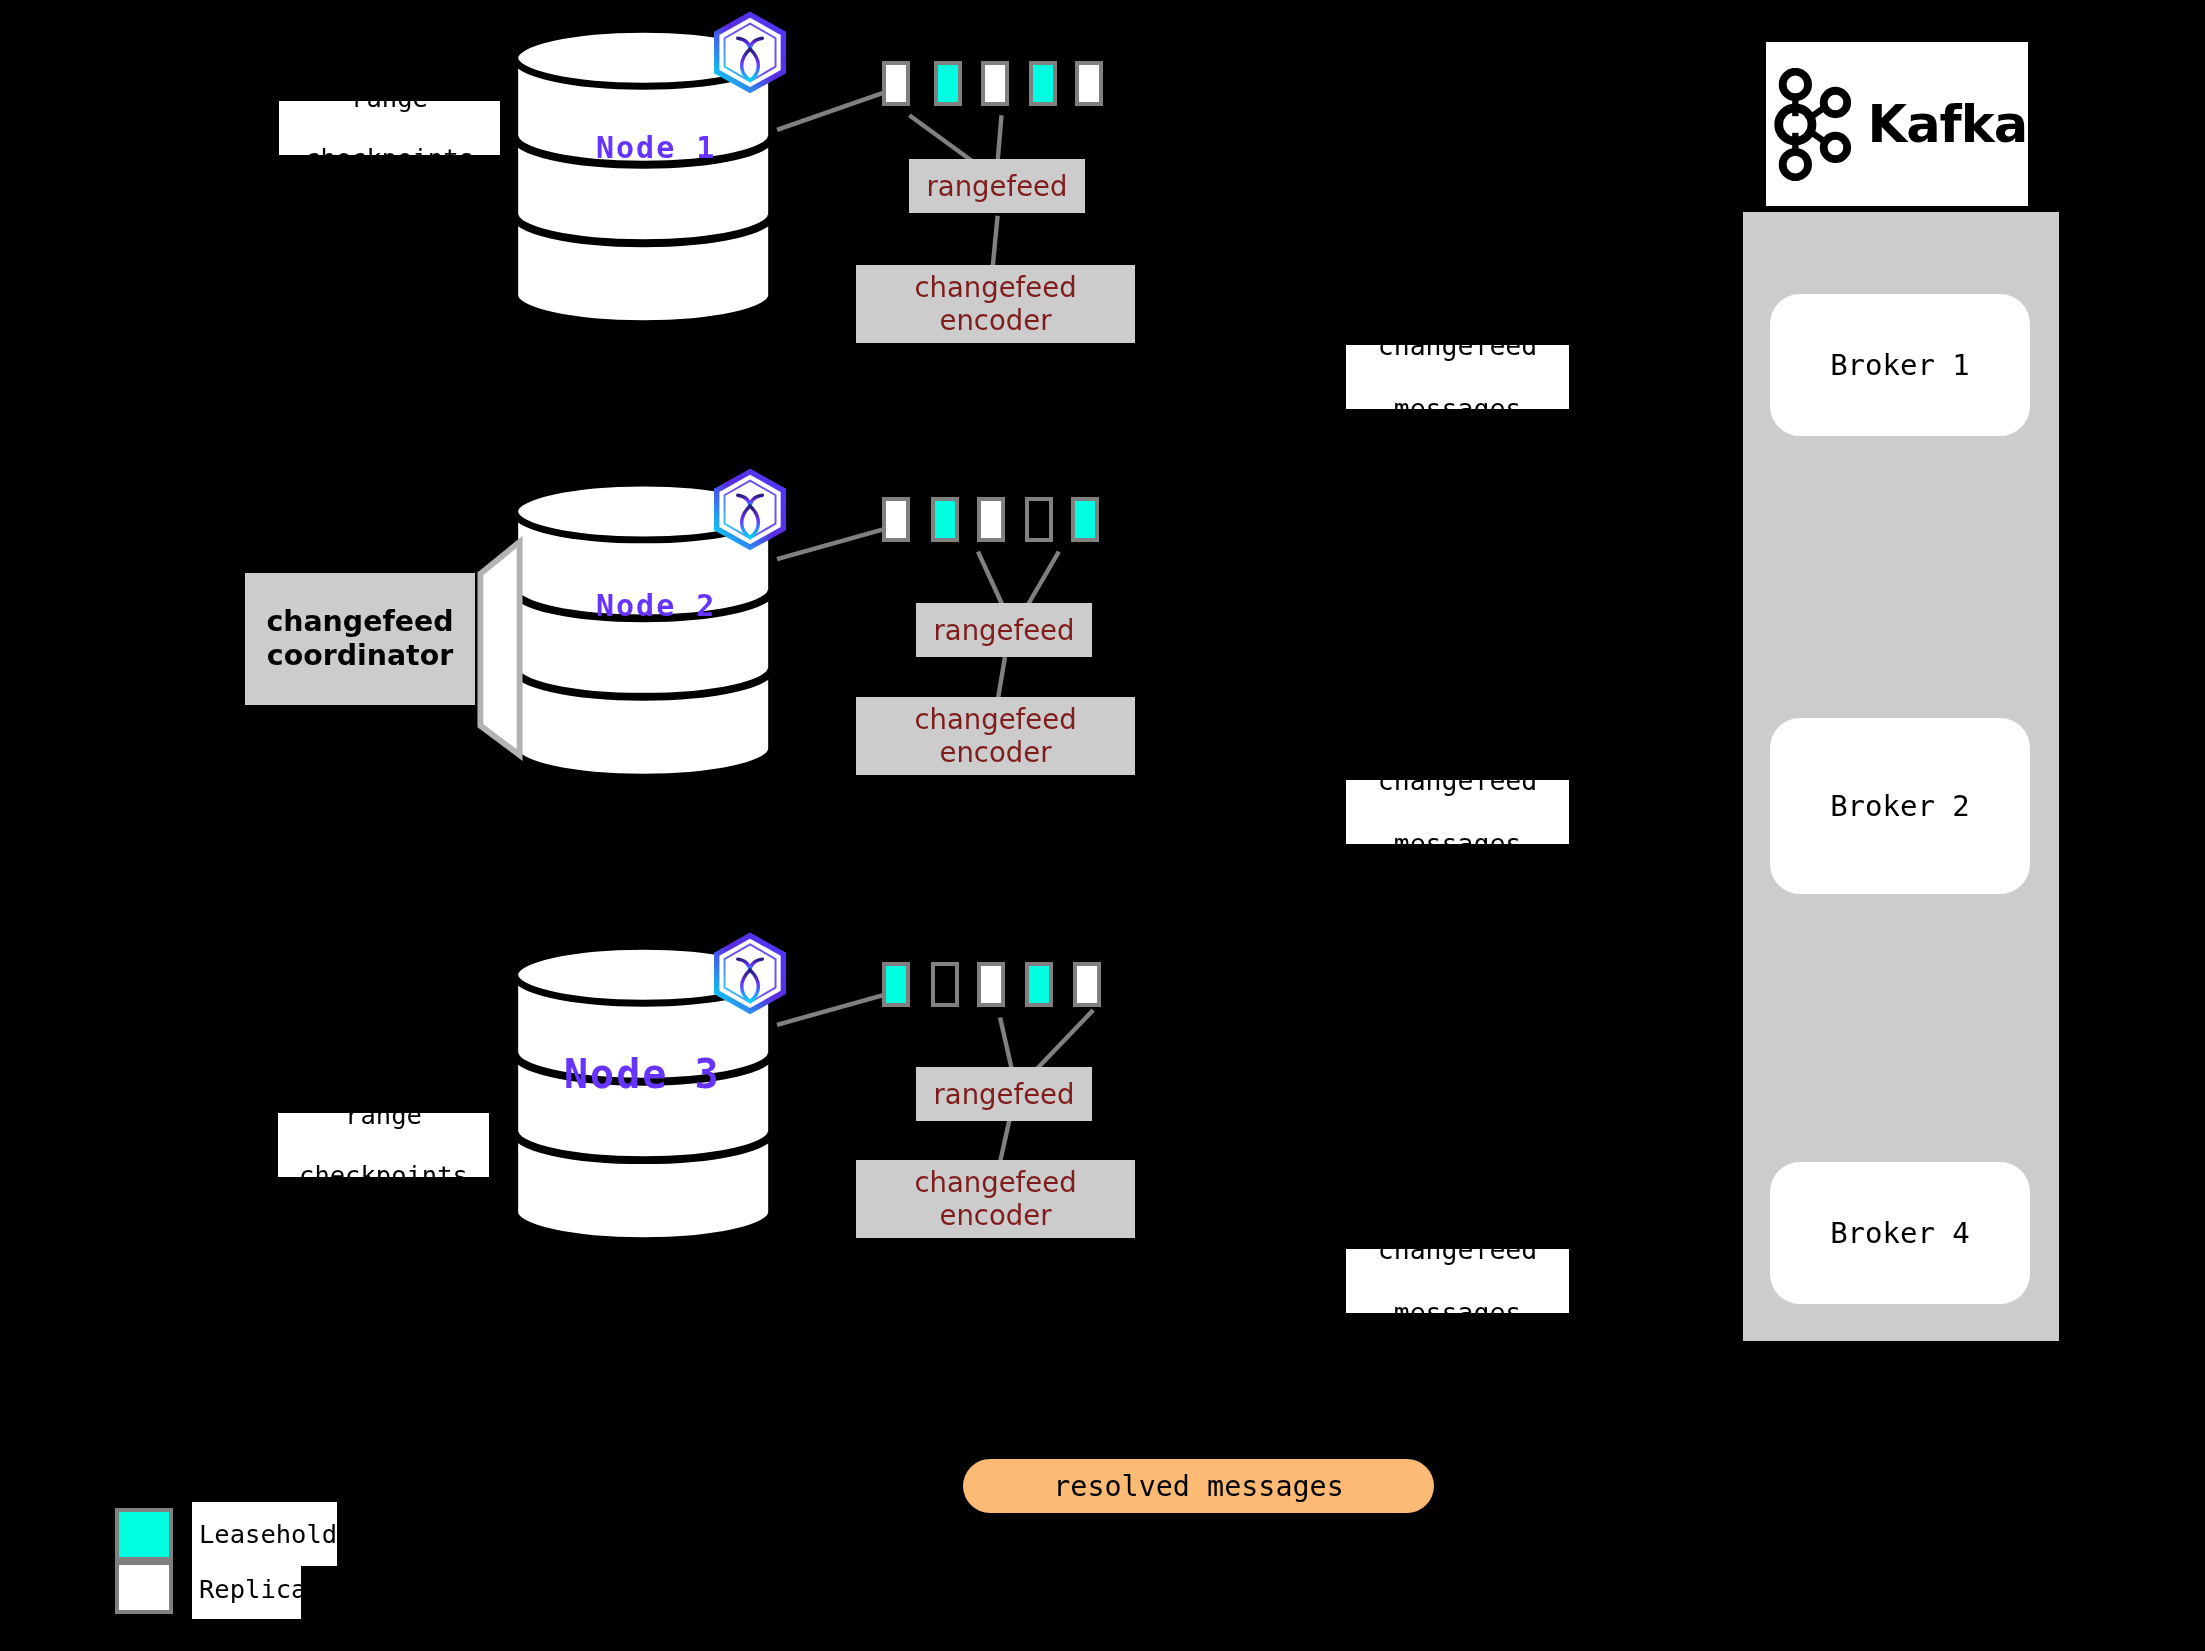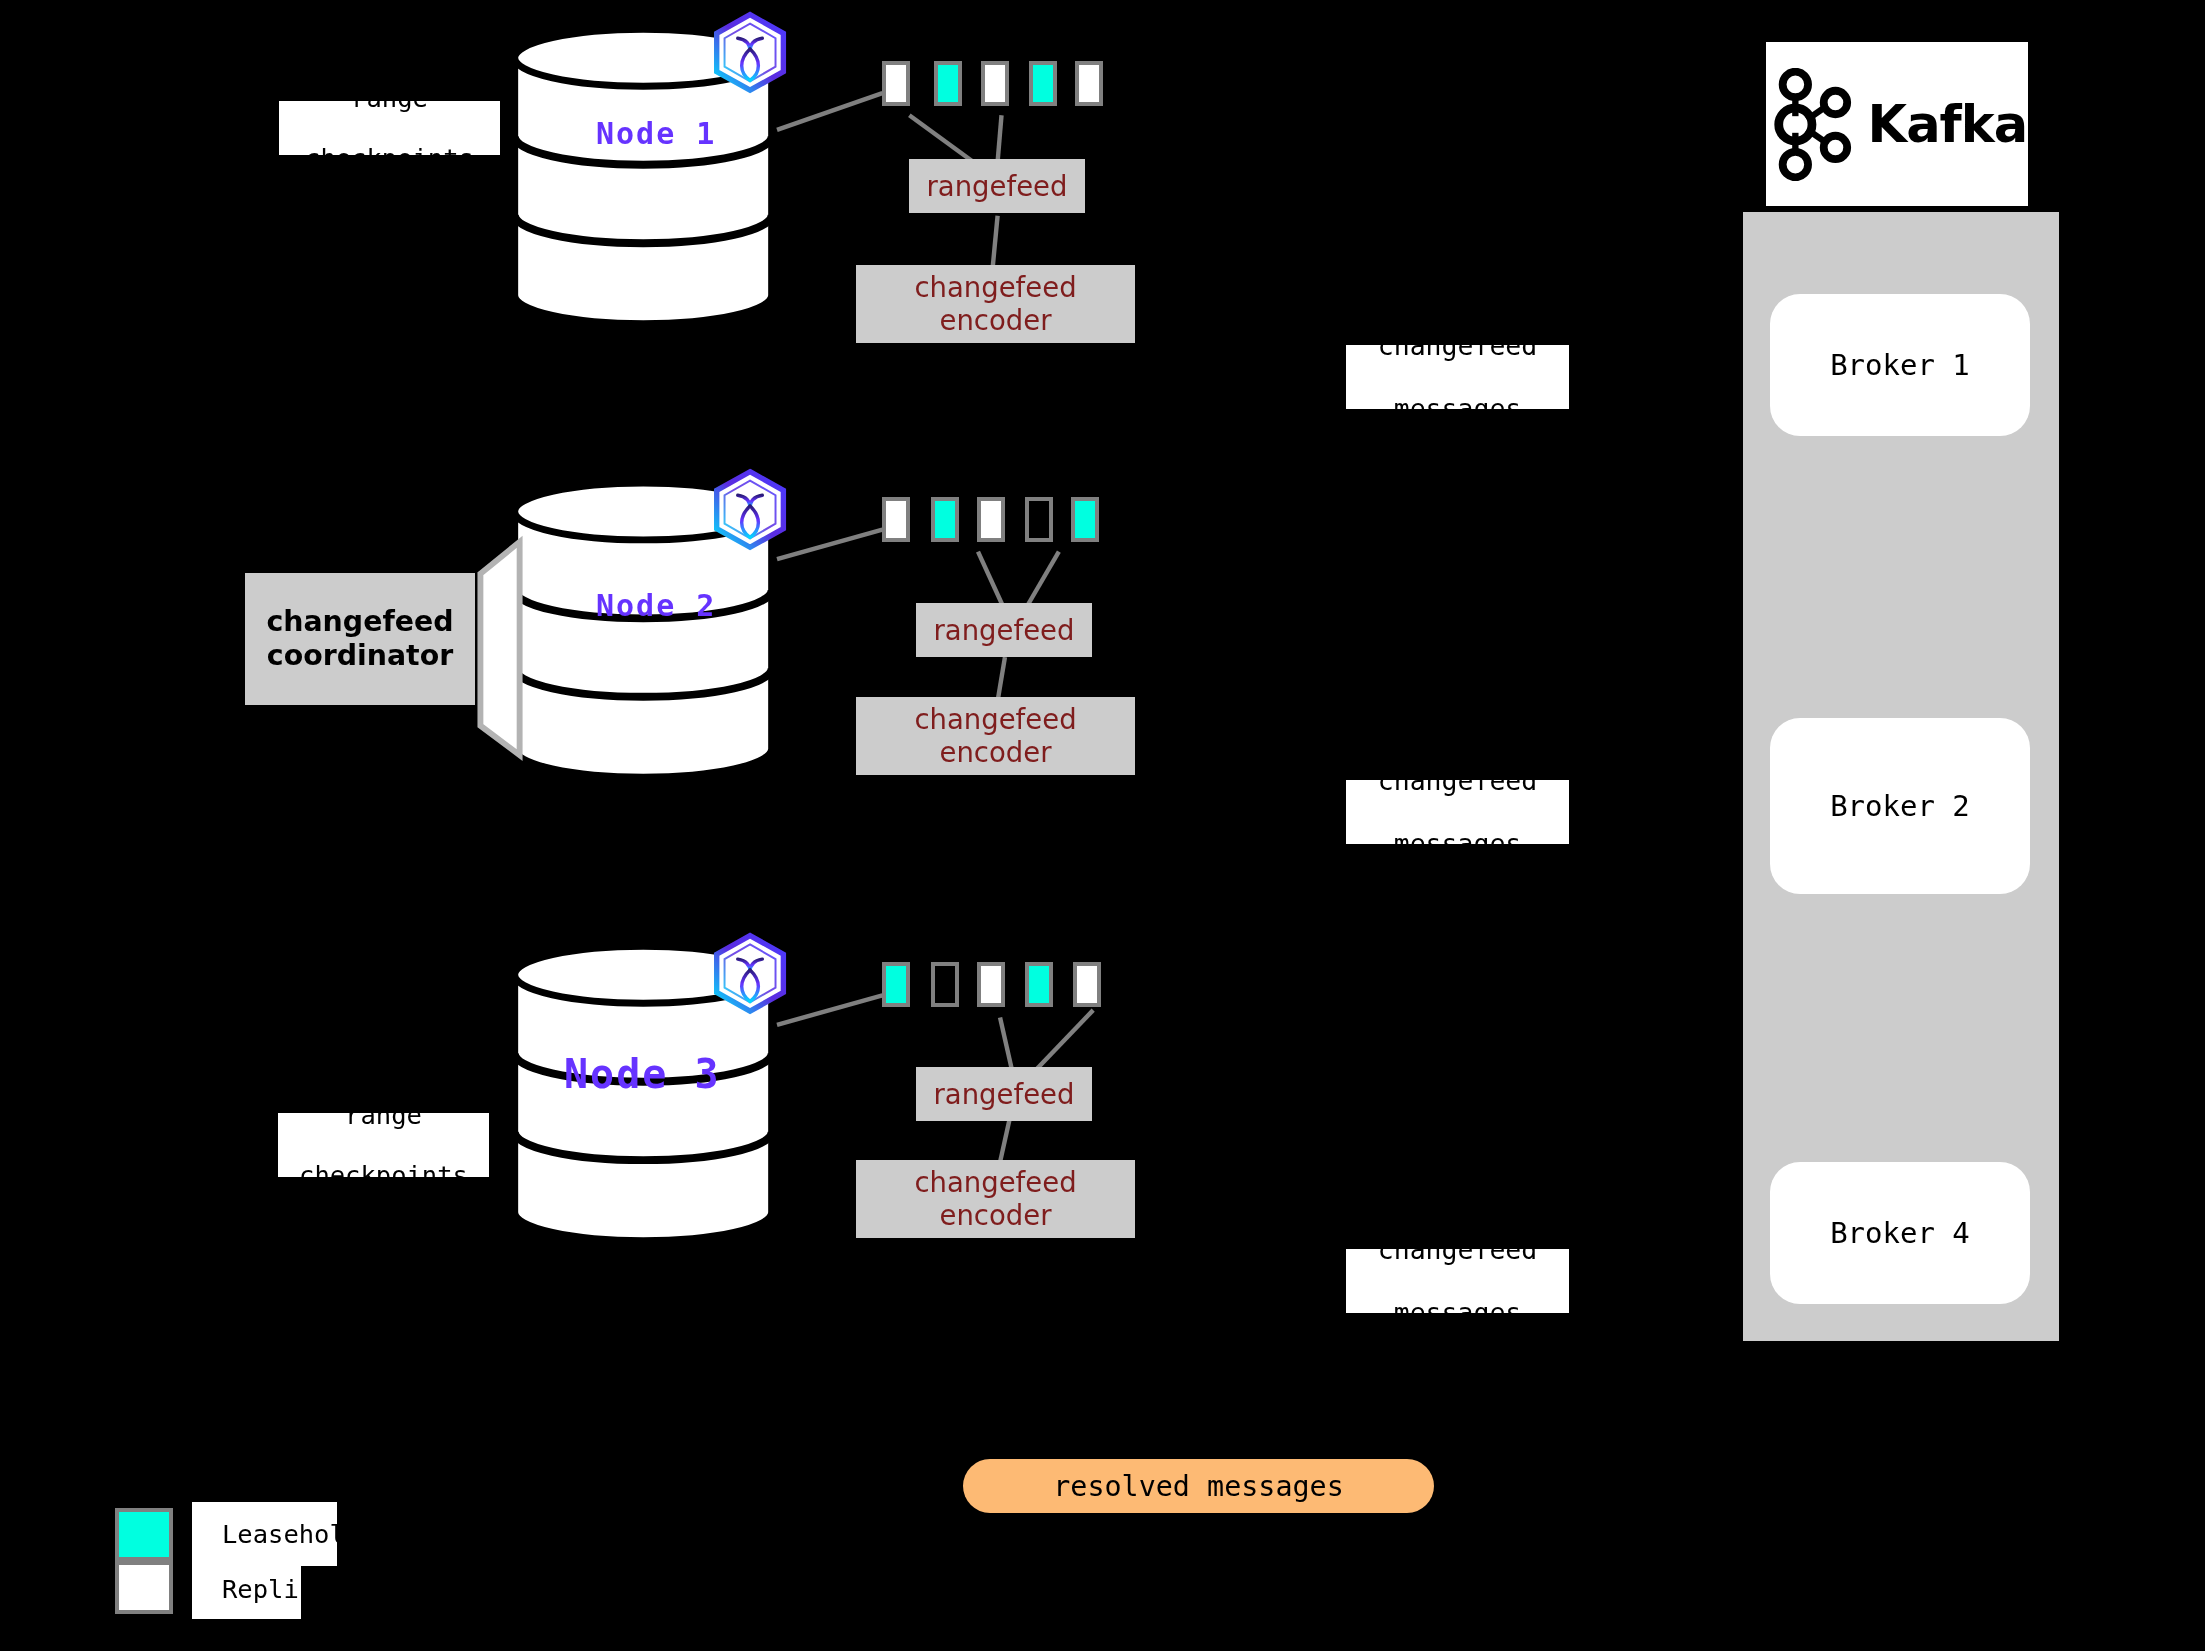--- a/index.html
+++ b/index.html
@@ -83,21 +83,21 @@
     display:flex;align-items:center;justify-content:center;
     font-family:"DejaVu Sans Mono", monospace;
   }
 
   
   .legend-swatch{border:4.4px solid #808080;box-sizing:border-box;}
   .legend-text{
     background:#fff;color:#000;
     display:flex;align-items:center;
     font-family:"DejaVu Sans Mono", monospace;
-    padding-left:30px;
+    padding-left:7px;
   }
 </style>
 </head>
 <body>
 
 <div class="stage">
 
   <svg class="layer" viewBox="0 0 4498 3369" preserveAspectRatio="none">
 
     <line x1="1585" y1="265" x2="1800" y2="190" stroke="#808080" stroke-width="9"></line>
@@ -173,21 +173,21 @@
       <path d="M1505 1956 q25 4 25 26 q0 -22 25 -26" fill="none" stroke="url(#crdbGrad2)" stroke-width="7" stroke-linecap="round"></path>
       <path d="M1530 1978 q-17 16 -17 34 q0 18 17 30 q17 -12 17 -30 q0 -18 -17 -34 z" fill="none" stroke="url(#crdbGrad2)" stroke-width="7"></path>
       <line x1="1530" y1="1982" x2="1530" y2="2042" stroke="url(#crdbGrad2)" stroke-width="6"></line>
     </g>
 
     <g>
       <path d="M980 1170 L1060 1105 L1060 1540 L980 1480 Z" fill="#ffffff" stroke="#b3b3b3" stroke-width="12"></path>
     </g>
   </svg>
 
-  <div class="nodelabel" style="left:596px;top:116px;font-size:30px;">Node 1</div>
+  <div class="nodelabel" style="left:596px;top:130px;font-size:30px;">Node 1</div>
   <div class="nodelabel" style="left:596px;top:588px;font-size:30px;">Node 2</div>
   <div class="nodelabel" style="left:564px;top:1051px;font-size:40px;">Node 3</div>
 
   <div class="abs whitelabel" style="left:279px;top:101px;width:221px;height:54px;font-size:25.5px;">
     <span>
       <span>range</span><br>
       <span>checkpoints</span>
     </span>
   </div>
 

